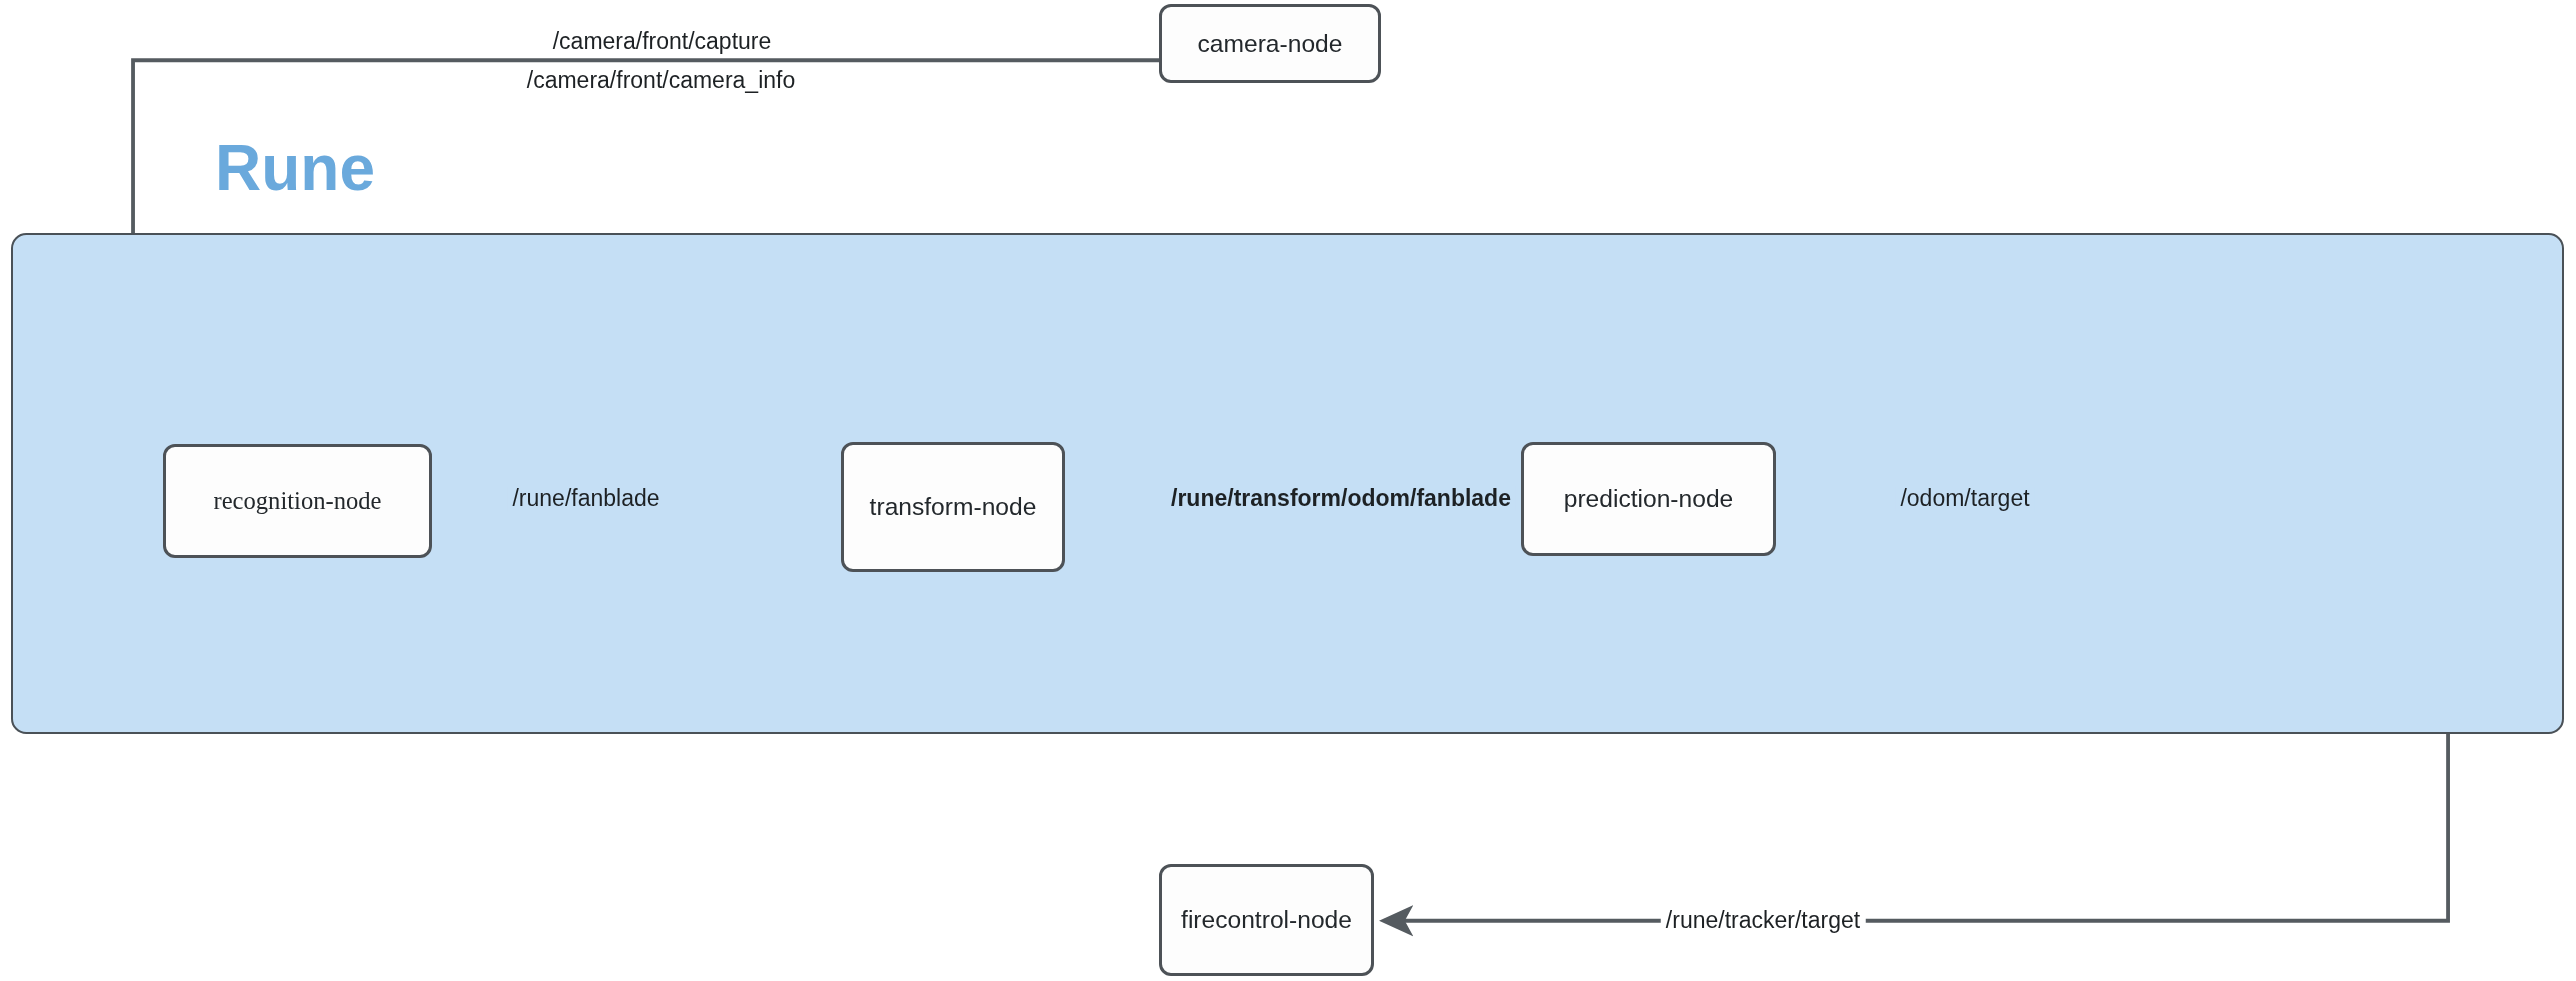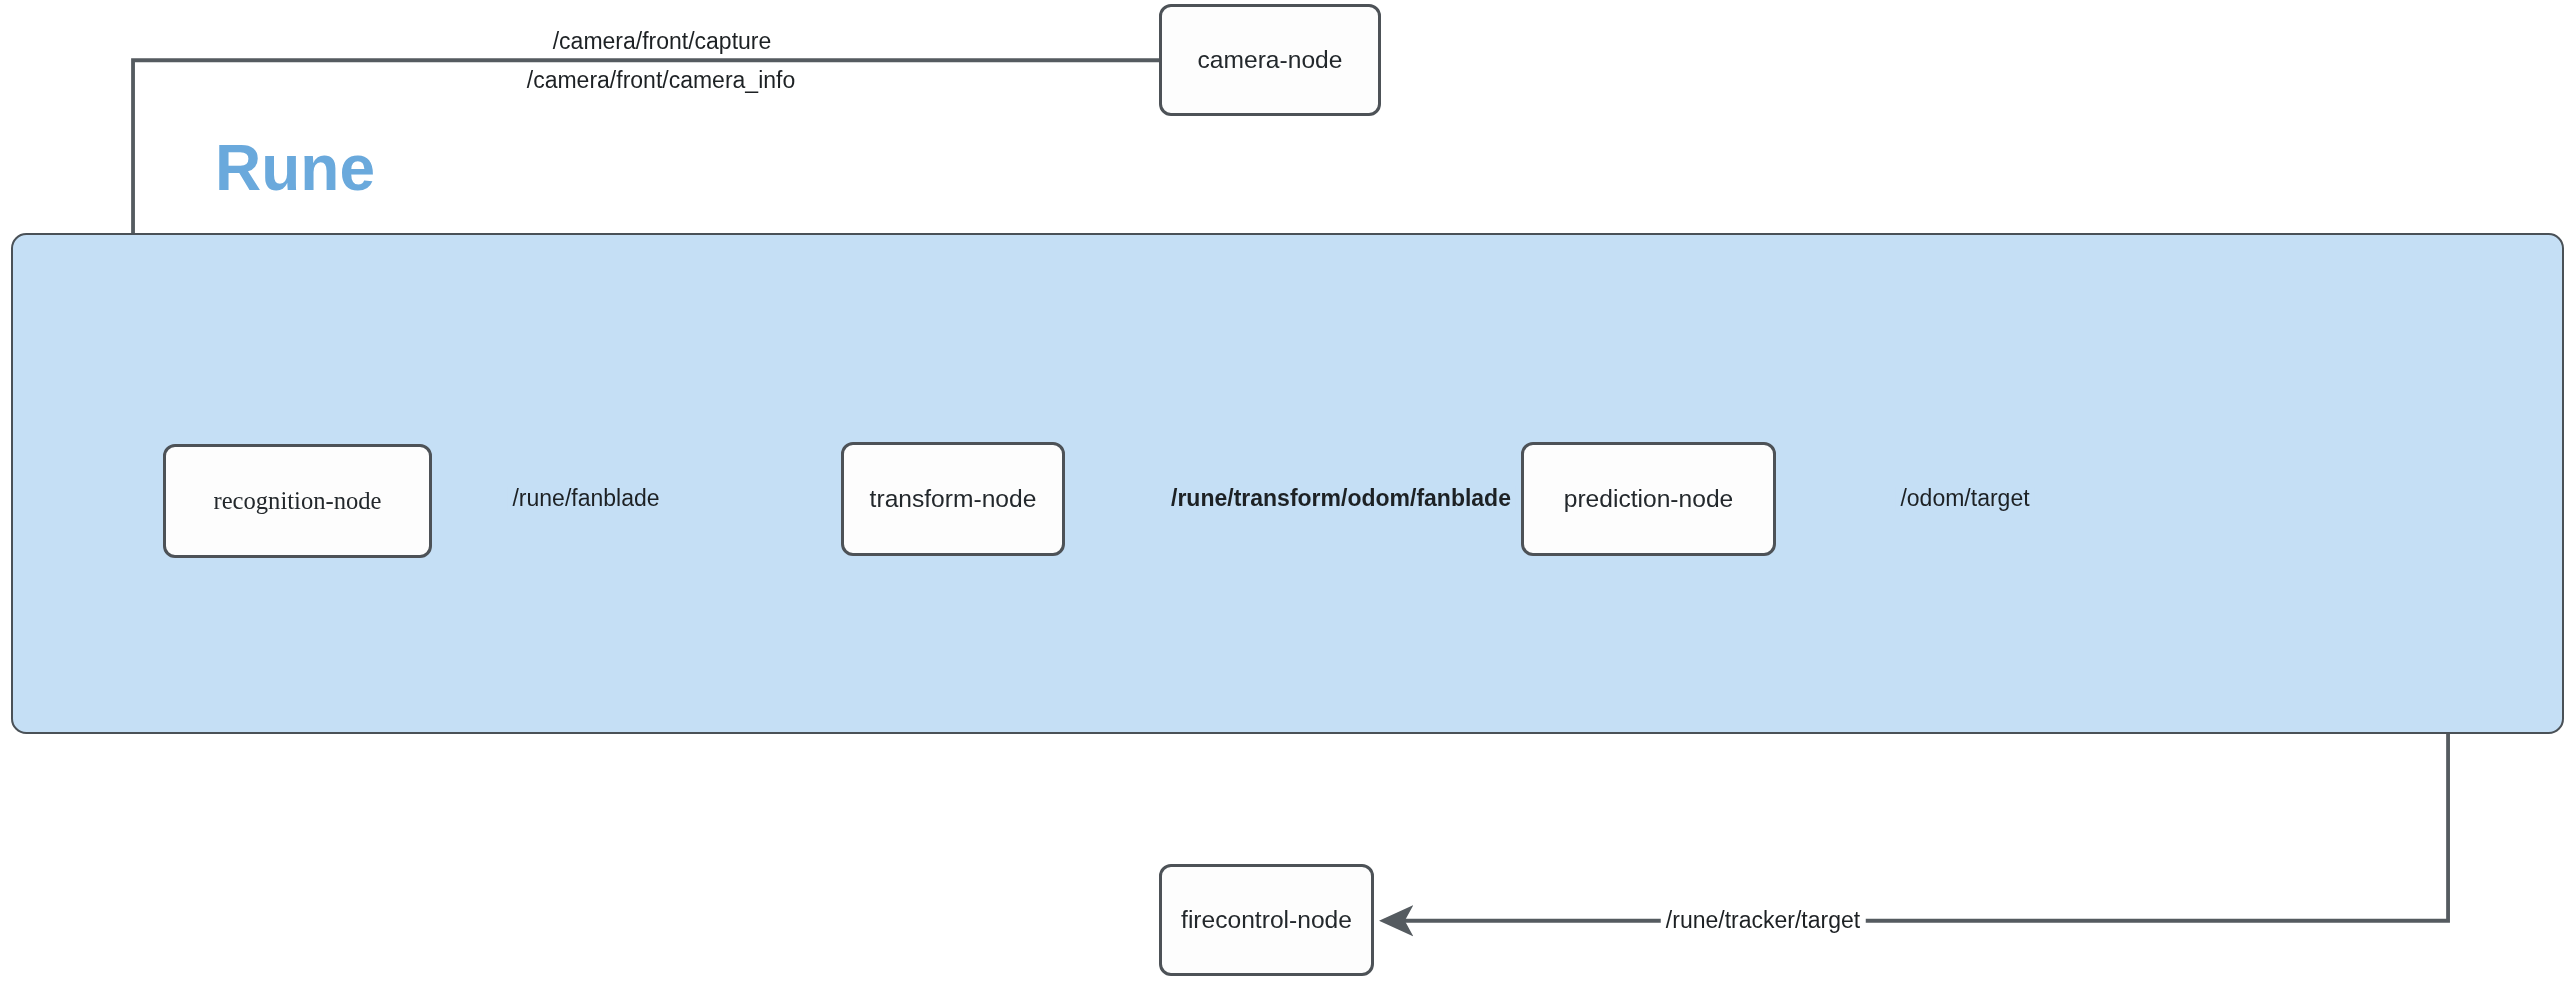--- a/index.html
+++ b/index.html
@@ -83,29 +83,29 @@
 
     <path d="M 2052 588 L 2586 588" fill="none" stroke="#555b60" stroke-width="4.5" marker-end="url(#arrow)"></path>
 
     <path d="M 2850 588 L 2884 588 L 2884 1085 L 1631 1085" fill="none" stroke="#555b60" stroke-width="4.5" marker-end="url(#arrow)"></path>
   </svg>
 
   <div class="group-box" style="left:11px; top:233px; width:2553px; height:501px;"></div>
 
   <div class="group-title" style="left:215px; top:136px; font-size:64px;">Rune</div>
 
-  <div class="node" style="left:1159px; top:4.2px; width:222px; height:112px;">
+  <div class="node" style="left:1159px; top:4.2px; width:222px; height:79px;">
     <span>camera-node</span>
   </div>
 
   <div class="node" style="left:163px; top:444px; width:269px; height:114px;font-family:Liberation Serif, serif;">
     <span>recognition-node</span>
   </div>
 
-  <div class="node" style="left:841px; top:442px; width:224px; height:114px;">
+  <div class="node" style="left:841px; top:442px; width:224px; height:130px;">
     <span>transform-node</span>
   </div>
 
   <div class="node" style="left:1521px; top:442px; width:255px; height:114px;">
     <span>prediction-node</span>
   </div>
 
 
   <div class="node" style="left:1159px; top:864px; width:215px; height:112px;">
     <span>firecontrol-node</span>

